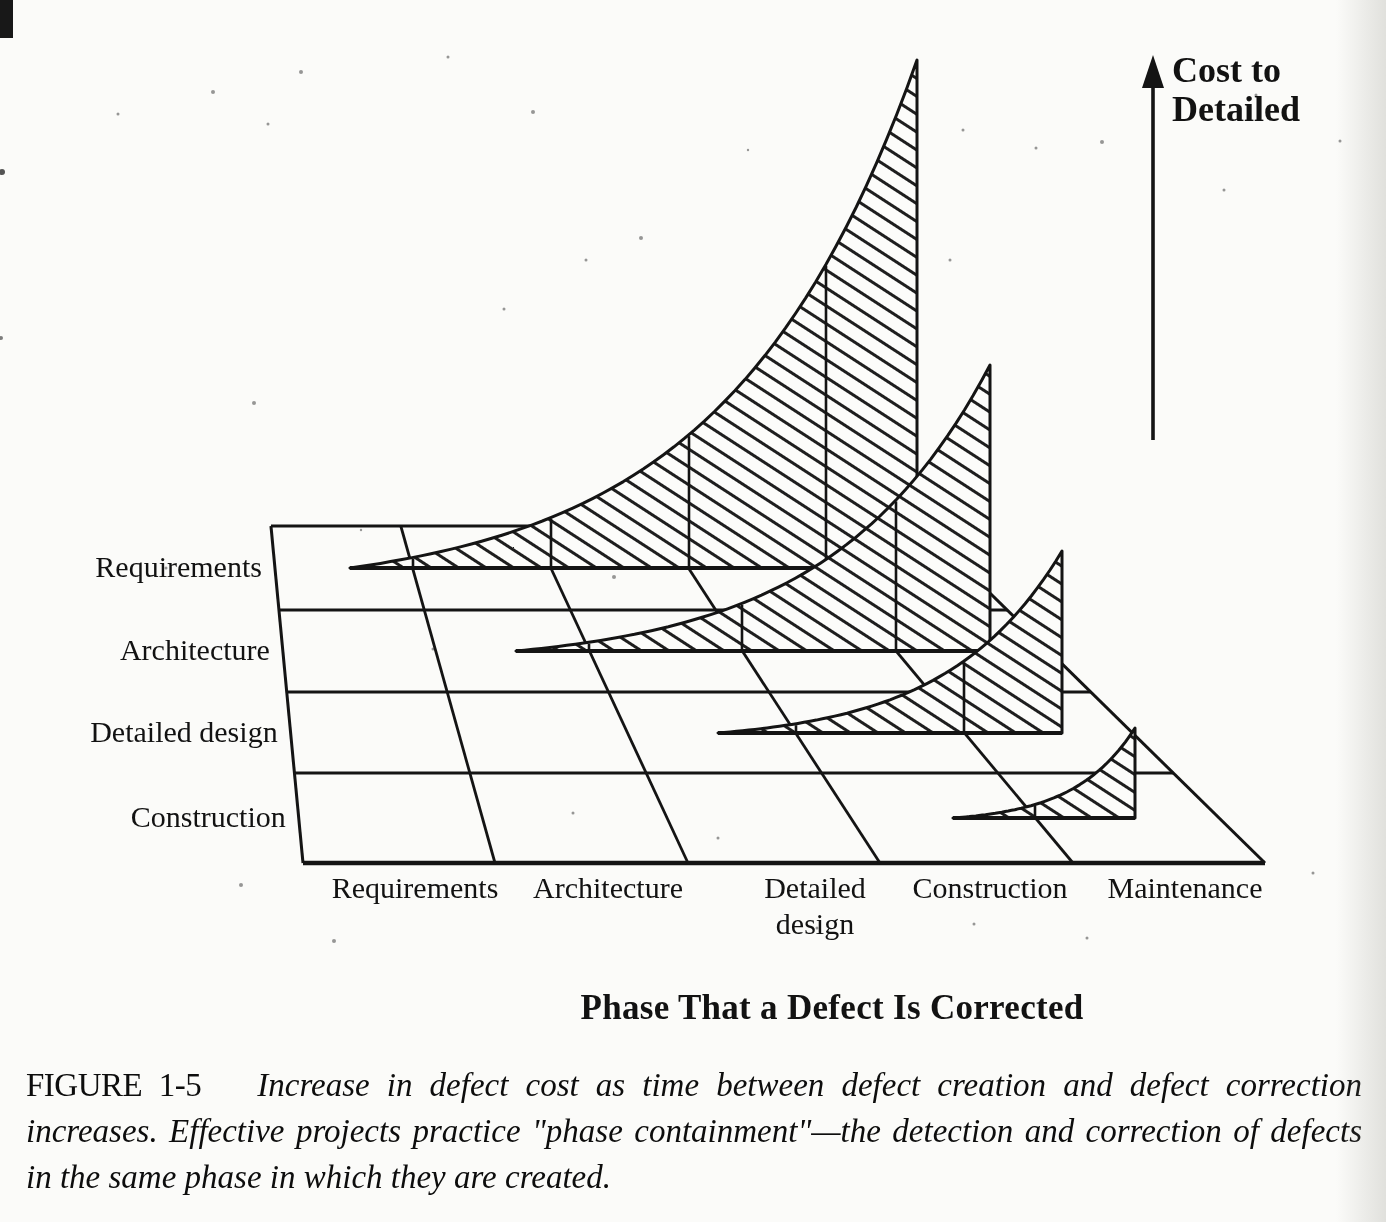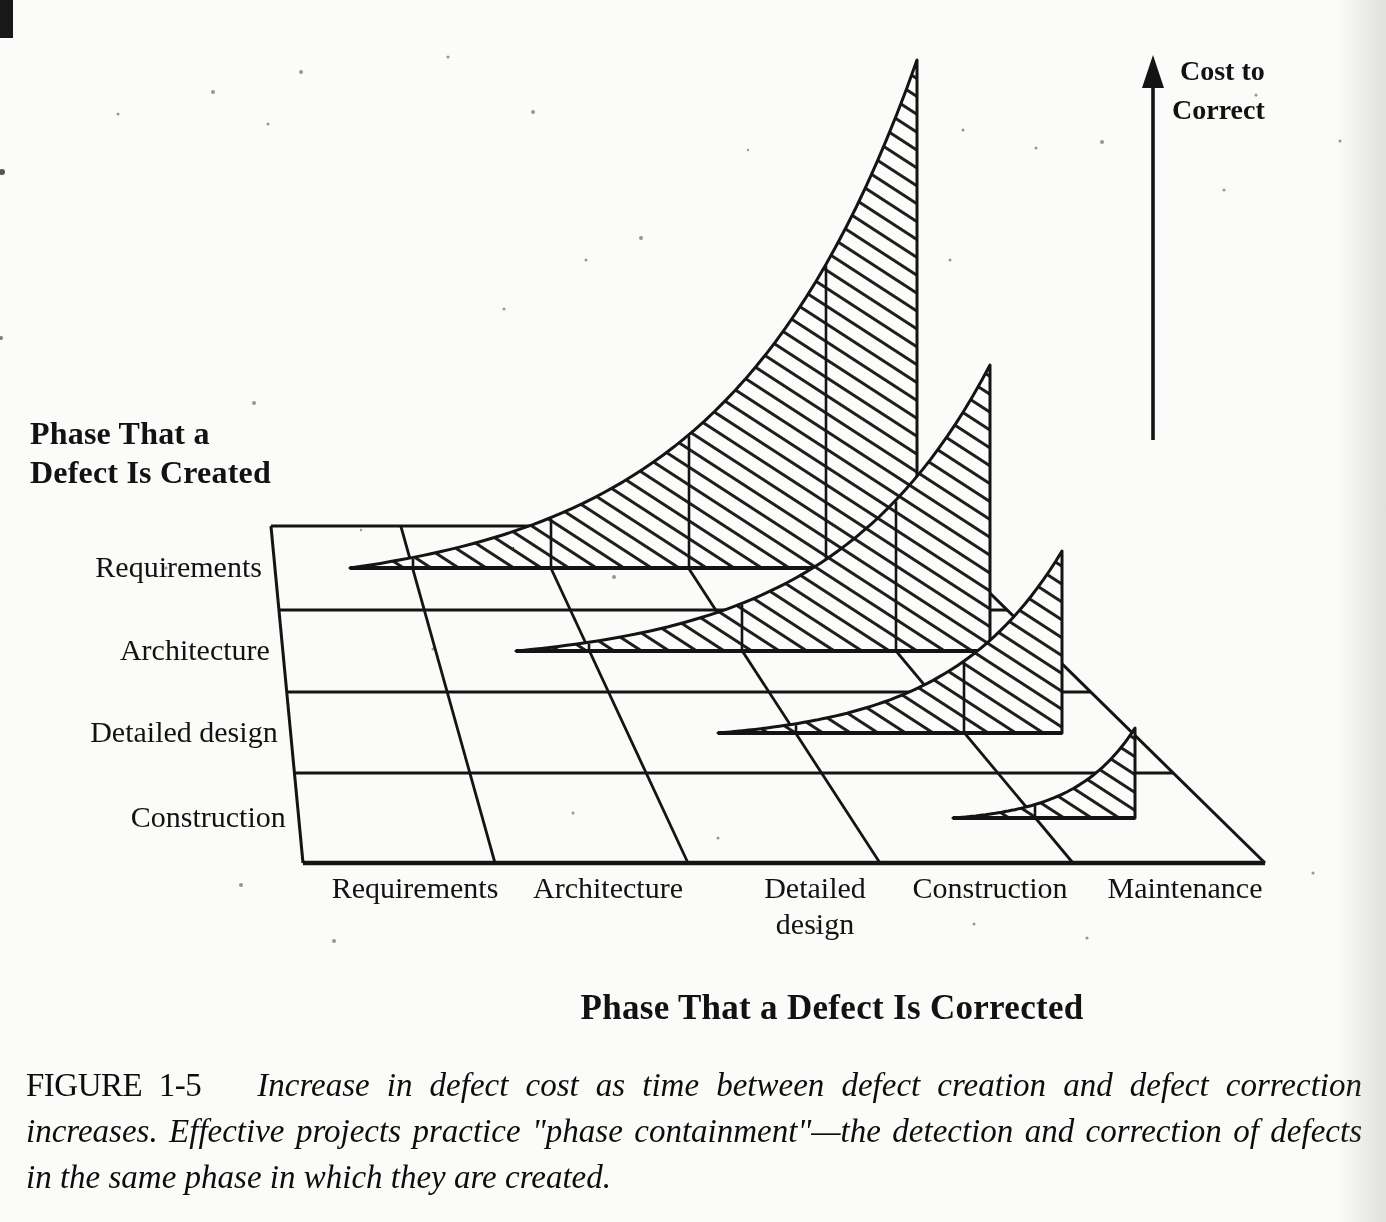--- a/index.html
+++ b/index.html
@@ -9,21 +9,21 @@
     font-family:"Liberation Serif","DejaVu Serif",serif;
   }
   .page svg{position:absolute;left:0;top:0;}
   .txtlayer{position:absolute;left:0;top:0;width:100%;height:100%;}
   #creation-axis-title{
     position:absolute;left:30px;top:414px;
     font-size:32px;line-height:39px;font-weight:bold;letter-spacing:.2px;
   }
   #cost-axis-title{
     position:absolute;left:1172px;top:51px;
-    font-size:28px;line-height:39px;font-weight:bold;text-align:right;
+    font-size:36px;line-height:39px;font-weight:bold;
   }
   .row-label{
     position:absolute;font-size:30px;white-space:nowrap;
     transform:translateY(-54%);
   }
   .col-label{
     position:absolute;top:870px;font-size:30px;line-height:36px;
     text-align:center;transform:translateX(-50%);
   }
   .col-label.wrap{width:170px;}
@@ -135,28 +135,24 @@
       </g>
     <g id="scanmarks">
         <rect x="0" y="0" width="13" height="38" fill="#181818"></rect>
         <circle cx="2" cy="172" r="3" fill="#2a2a2a" opacity="0.8"></circle>
         <circle cx="1" cy="338" r="2" fill="#2a2a2a" opacity="0.6"></circle>
       </g>
   </svg>
 
   <div class="txtlayer">
 
-    <div id="creation-axis-title">
-      <div>Phase That a</div>
-      <div>Defect Is Created</div>
-    </div>
 
     <div id="cost-axis-title">
       <div>Cost to</div>
-      <div>Correct</div>
+      <div>Detailed</div>
     </div>
 
     <div id="row-labels">
         <div class="row-label" style="top: 568px; right: 1124.05px;">Requirements</div>
         <div class="row-label" style="top: 651px; right: 1116.16px;">Architecture</div>
         <div class="row-label" style="top: 733px; right: 1108.36px;">Detailed design</div>
         <div class="row-label" style="top: 818px; right: 1100.28px;">Construction</div>
       </div>
     <div id="col-labels">
         <div class="col-label" style="left: 415px;">Requirements</div>

